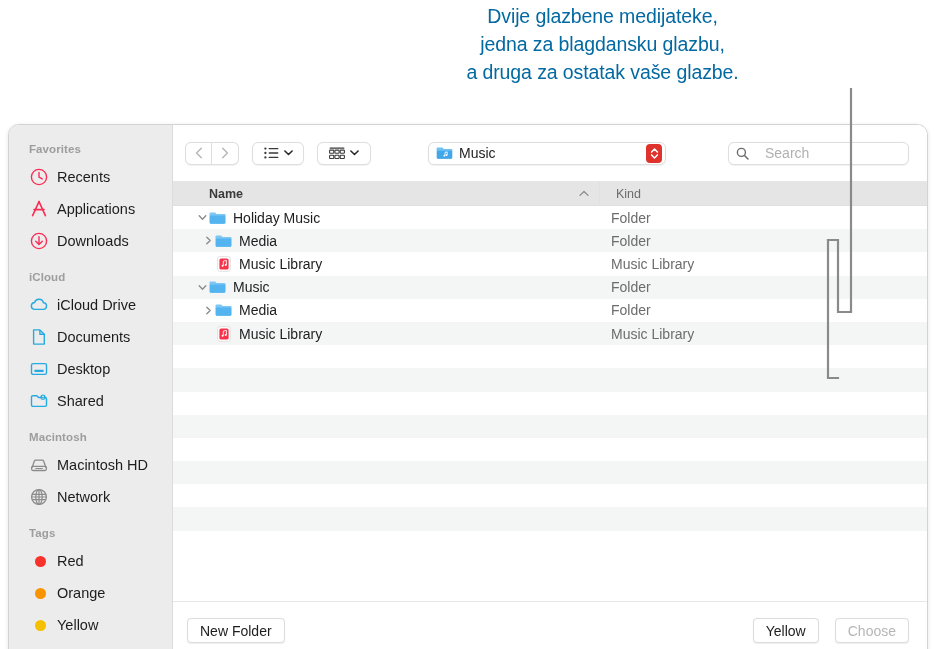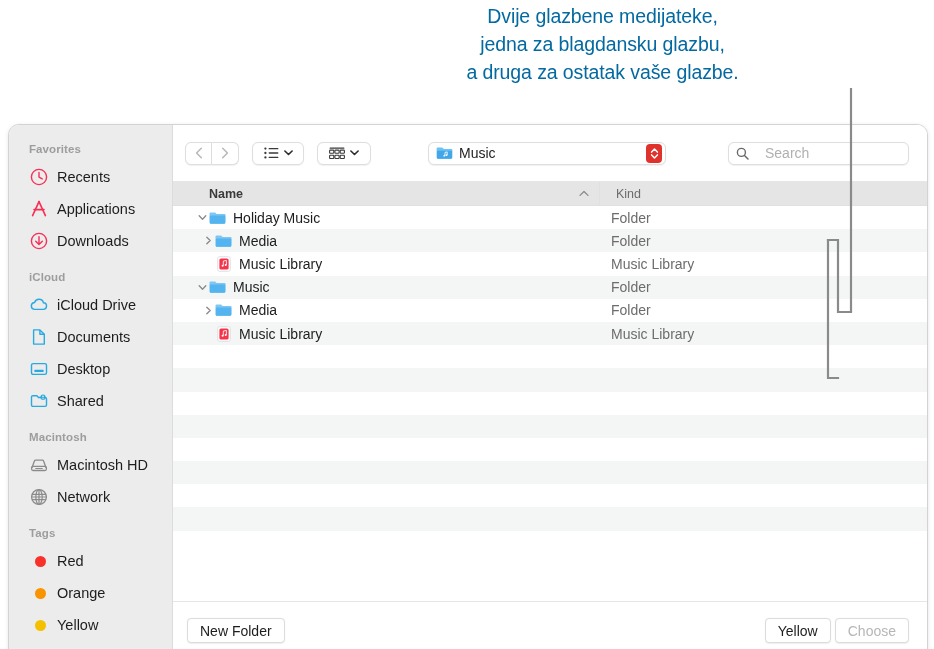--- a/index.html
+++ b/index.html
@@ -291,21 +291,21 @@
     font-size: 14px;
     color: #1d1d1f;
     display: flex;
     align-items: center;
     justify-content: center;
     padding: 0 12px;
     box-sizing: border-box;
     cursor: default;
     box-shadow: 0 0.5px 1.2px rgba(0,0,0,0.07);
   }
-  #choose-button { color: #b6b6b6; margin-left: 4px; }
+  #choose-button { color: #b6b6b6; margin-left: 16px; }
   #bottom-spacer { flex: 1 1 auto; }
 </style>
 </head>
 <body>
 
 <div id="annotation-caption">
   <span class="cap-line">Dvije glazbene medijateke,</span>
   <span class="cap-line">jedna za blagdansku glazbu,</span>
   <span class="cap-line">a druga za ostatak vaše glazbe.</span>
 </div>

